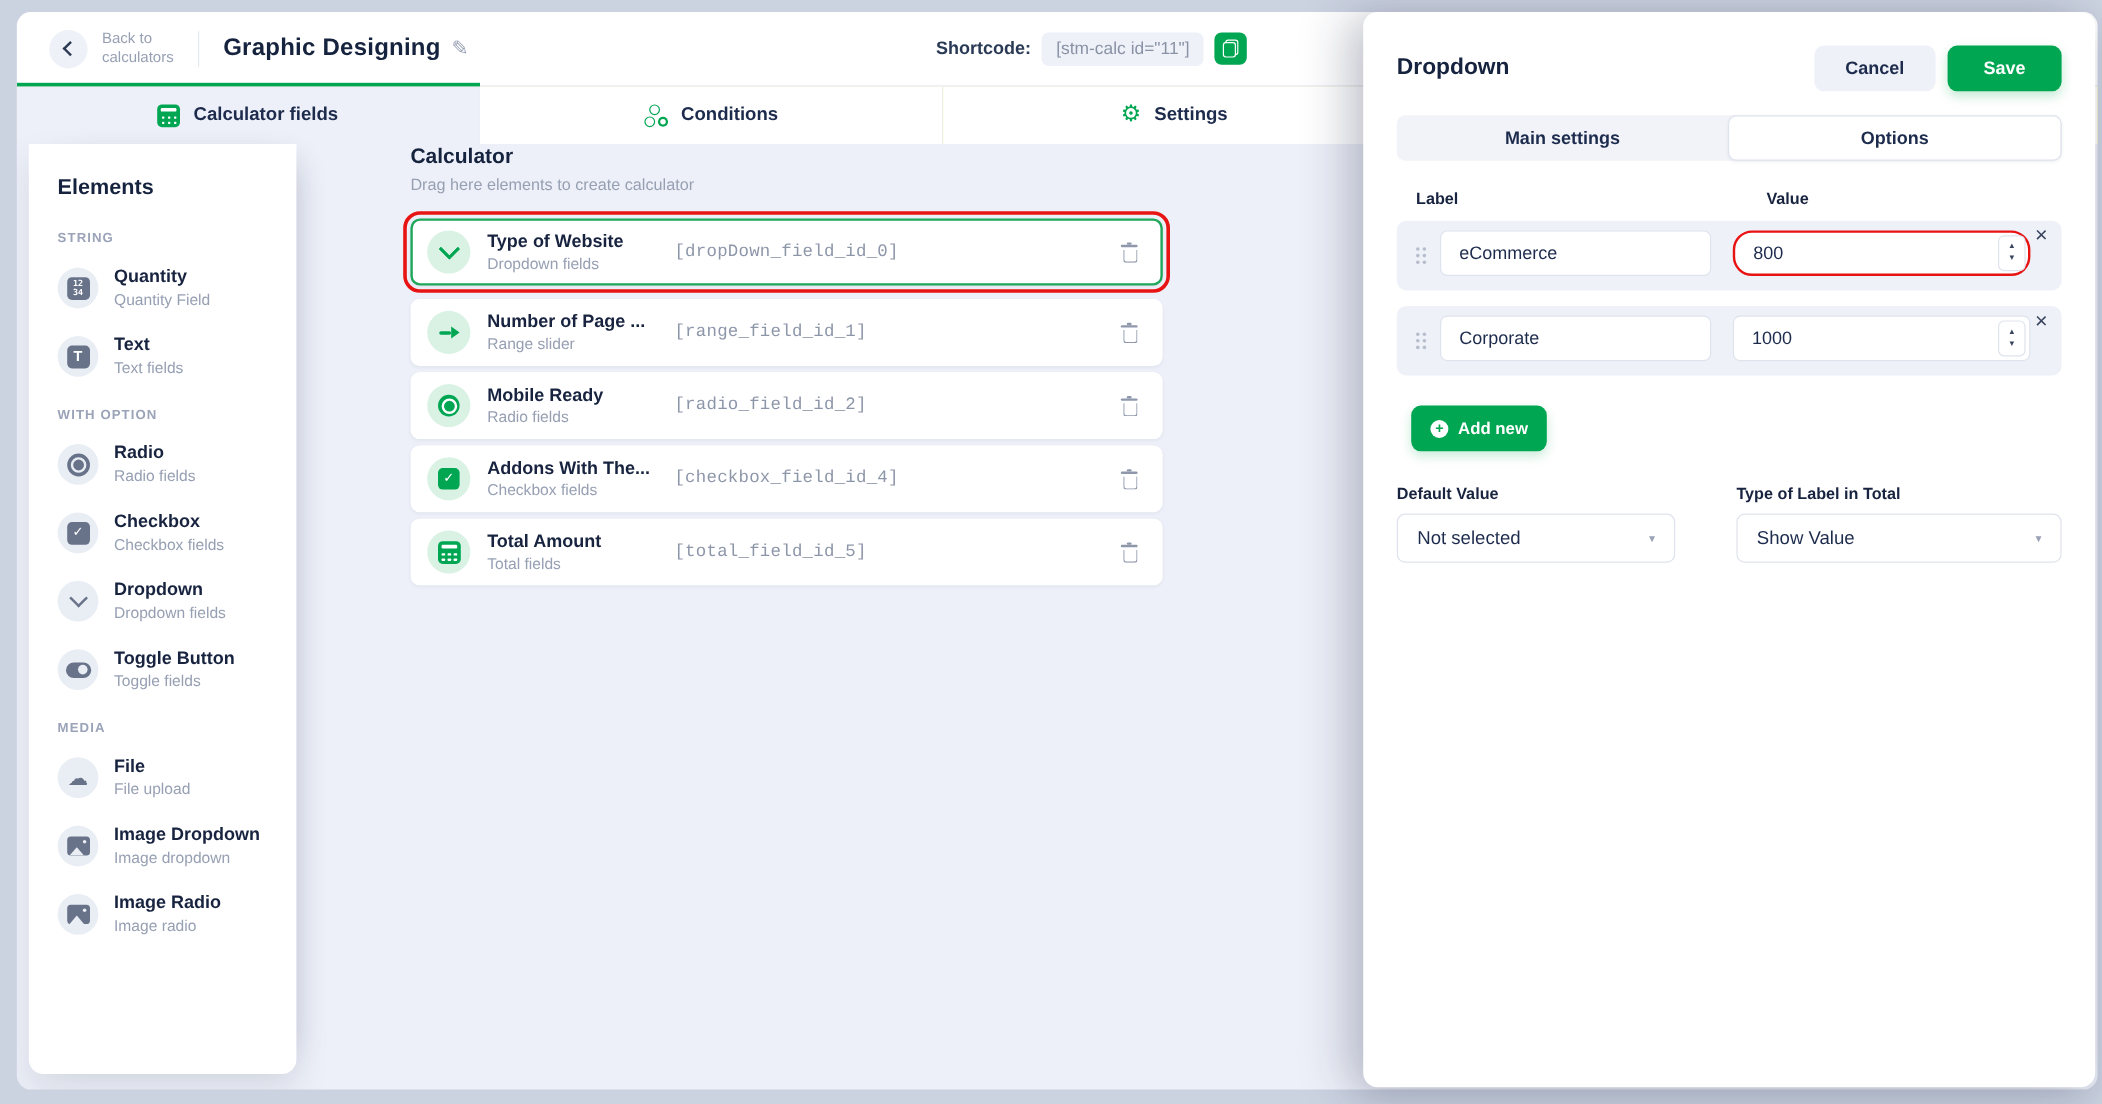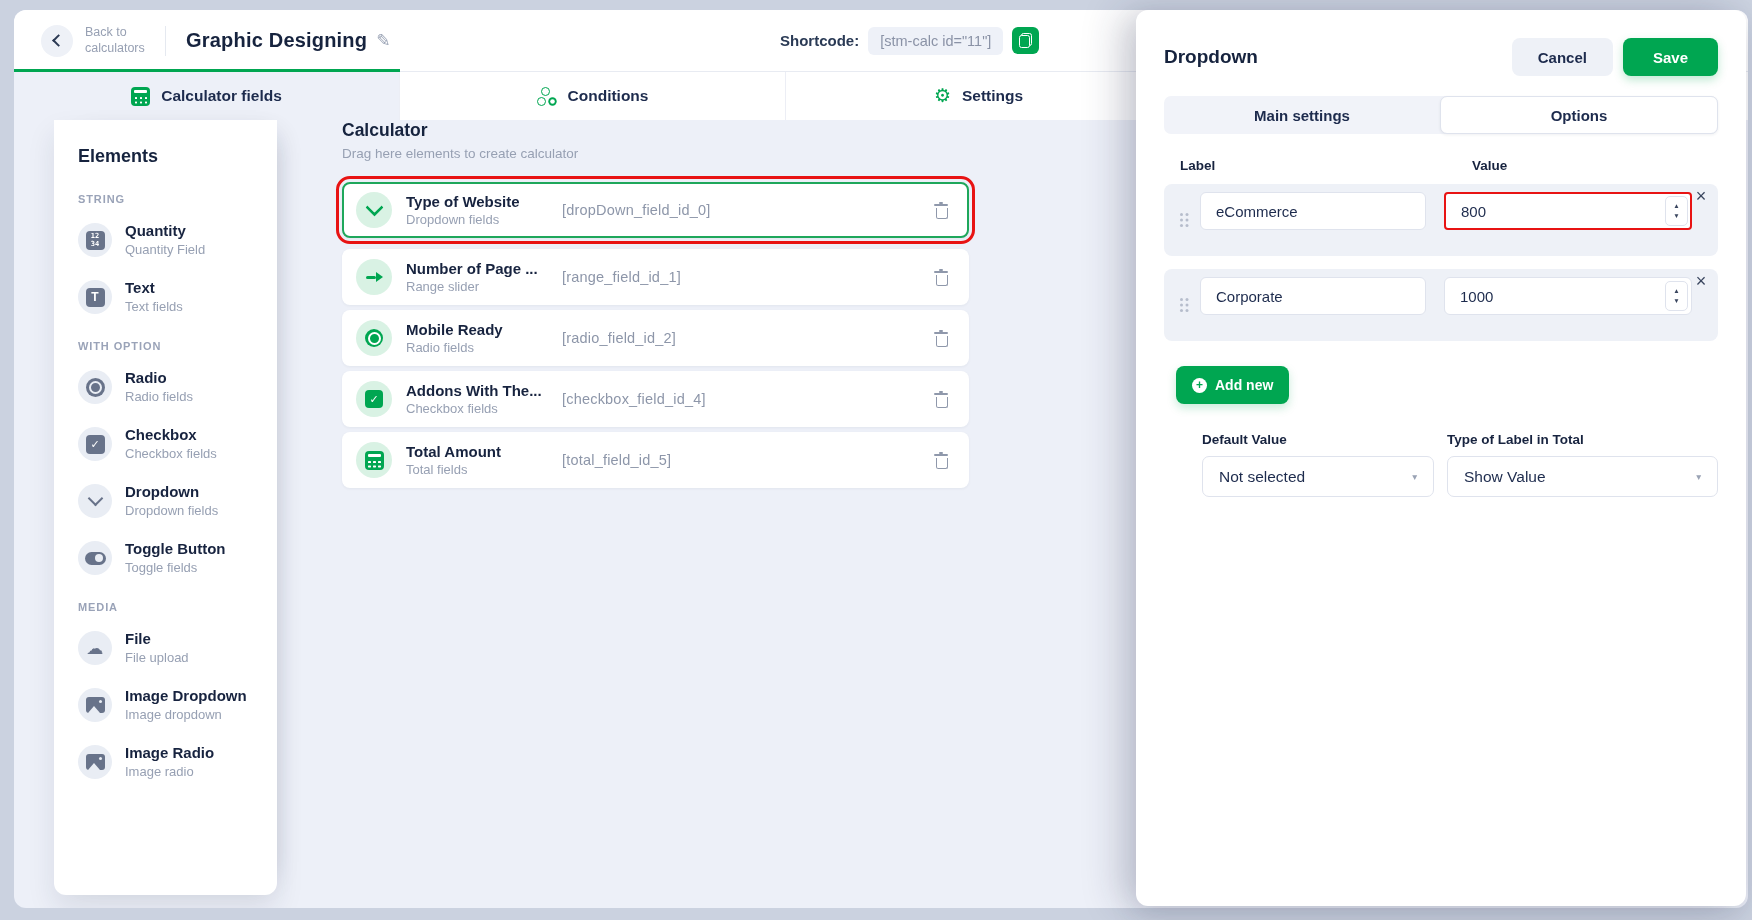--- a/index.html
+++ b/index.html
@@ -56,21 +56,21 @@
   .tabico[data-icon="conditions-icon"]::before { content:""; position:absolute; top:0; left:50%; margin-left:-5.3px;
     width:7px; height:7px; border:1.8px solid #00a651; border-radius:50%; }
   .tabico[data-icon="conditions-icon"]::after { content:""; position:absolute; bottom:0; left:0;
     width:7px; height:7px; border:1.8px solid #00a651; border-radius:50%;
     box-shadow:11px 0 0 -2.2px #fff, 11px 0 0 -0.3px #00a651; }
   .tabico[data-icon="gear-icon"]::before { content:"\2699"; font-size:19px; line-height:1; color:#00a651; }
 
   
   .sidebar { position:absolute; left:10px; top:110px; width:223px; height:775px; background:#fff;
     border-radius:0 0 12px 12px; box-shadow:0 14px 28px rgba(25,35,65,.10), 12px 0 26px -20px rgba(25,35,65,.25);
-    padding:0 18px 0 24px; overflow:hidden;margin-left:30px; }
+    padding:0 18px 0 24px; overflow:hidden; }
   .sb-title { font-size:18px; font-weight:800; color:#16233e; margin-top:26px; }
   .sec-label { font-size:11px; font-weight:700; letter-spacing:.9px; color:#9aa3b8; margin:26px 0 18px; }
   .s-item { display:flex; align-items:center; gap:13px; height:34px; margin-bottom:23px; cursor:grab; }
   .s-name { font-size:15px; font-weight:700; color:#17233f; display:block; line-height:1.1; }
   .s-desc { font-size:13px; color:#97a0b3; display:block; margin-top:2px; }
   .s-icon { width:34px; height:34px; border-radius:50%; background:#e9edf4; flex:none;
     display:flex; align-items:center; justify-content:center; position:relative; }
   .s-icon .g { position:relative; display:flex; align-items:center; justify-content:center; }
   .s-icon[data-icon="numbers-icon"] .g { width:19px; height:19px; background:#68738a; border-radius:4px; }
   .s-icon[data-icon="numbers-icon"] .g::before { content:"12\A 34"; white-space:pre; text-align:center;
@@ -116,21 +116,21 @@
   .f-icon[data-icon="radio-icon"] .g::after { content:""; position:absolute; inset:2.5px;
     border:2.6px solid #fff; border-radius:50%; }
   .f-icon[data-icon="code-icon"] .g::before { content:"</>"; font:800 10px/1 "DejaVu Sans",sans-serif;
     color:#00a651; letter-spacing:-.5px; }
   .f-icon[data-icon="checkbox-icon"] .g { width:18px; height:18px; background:#00a651; border-radius:4px; }
   .f-icon[data-icon="checkbox-icon"] .g::before { content:"\2713"; color:#fff; font-size:11px; font-weight:700; line-height:1; }
   .f-titles { position:absolute; left:62px; top:50%; transform:translateY(-50%); }
   .f-name { display:block; font-size:15px; font-weight:700; color:#17233f; line-height:1.15; }
   .f-type { display:block; font-size:13px; color:#97a0b3; margin-top:2px; }
   .f-sc { position:absolute; left:218px; top:50%; transform:translateY(-50%);
-    font-size:14.5px; color:#8d96a9; letter-spacing:.2px; }
+    font-size:14.5px; color:#8d96a9; letter-spacing:.2px;font-family:Liberation Mono, monospace; }
   .trash { position:absolute; right:18px; top:50%; transform:translateY(-50%);
     width:16px; height:16px; cursor:pointer; }
   .trash b { position:absolute; top:0; left:6px; width:4px; height:2px; background:#8f98ab; border-radius:1px; }
   .trash::before { content:""; position:absolute; top:2px; left:1px; width:14px; height:2px;
     background:#8f98ab; border-radius:1px; }
   .trash::after { content:""; position:absolute; top:5.5px; left:3px; width:10px; height:10px;
     border:1.6px solid #8f98ab; border-top-width:0; border-radius:0 0 2.5px 2.5px; }
 
   
   .panel { position:absolute; left:1136px; top:10px; width:610px; height:896px; background:#fff;
@@ -144,45 +144,45 @@
   .btn-save { height:38px; padding:0 30px; background:#00a651; border-radius:8px;
     font-size:15px; font-weight:700; color:#fff; box-shadow:0 4px 10px rgba(0,166,81,.25); }
   .seg { display:flex; background:#f1f3f9; border-radius:7px; margin-top:20px; height:38px; }
   .seg-btn { flex:1; display:flex; align-items:center; justify-content:center;
     font-size:15px; font-weight:600; color:#1d2b4d; border-radius:7px; }
   .seg-btn.active { background:#fff; border:1px solid #dfe3ed; box-shadow:0 1px 3px rgba(30,40,70,.07);text-align:center; }
   .cols { position:relative; height:18px; margin-top:24px; }
   .cols span { position:absolute; font-size:13.5px; font-weight:700; color:#17233f; }
   .col-label { left:16px; } .col-value { left:308px; }
   .opt-rows { margin-top:8px; }
-  .opt-row { position:relative; height:72px; background:#eef1f7; border-radius:8px; margin-bottom:13px; }
+  .opt-row { position:relative; height:58px; background:#eef1f7; border-radius:8px; margin-bottom:13px; }
   .drag { position:absolute; left:16px; top:50%; margin-top:-7px; width:8px; height:14px; cursor:grab; }
   .drag::before { content:""; display:block; width:3px; height:3px; border-radius:50%; background:#b6bdcc;
     box-shadow:5.5px 0 0 #b6bdcc, 0 5.5px 0 #b6bdcc, 5.5px 5.5px 0 #b6bdcc, 0 11px 0 #b6bdcc, 5.5px 11px 0 #b6bdcc; }
   .opt-label { position:absolute; left:36px; top:8px; width:226px; height:38px; background:#fff;
     border:1px solid #dfe3ed; border-radius:6px; padding:0 15px; font-size:15px; color:#1d2b4d; }
   .val-wrap { position:absolute; left:280px; top:8px; width:248px; height:38px; display:block; }
   .opt-value { width:100%; height:100%; background:#fff; border:1px solid #dfe3ed; border-radius:6px;
     padding:0 32px 0 15px; font-size:15px; color:#1d2b4d; }
-  .val-wrap.alert .opt-value { border:2px solid #e81313; border-radius:4px; }
+  .val-wrap.alert .opt-value { border:2px solid #e81313; border-radius:16px; }
   .spin { position:absolute; right:4px; top:4px; bottom:4px; width:23px; background:#fff;
     border:1px solid #dfe3ed; border-radius:5px; display:flex; flex-direction:column;
     align-items:center; justify-content:center; gap:4px; }
   .sp-up::before { content:"\25B2"; } .sp-dn::before { content:"\25BC"; }
   .sp-up,.sp-dn { font-size:6.5px; color:#39455e; line-height:1; cursor:pointer; }
   .x-btn { position:absolute; right:6px; top:1px; width:22px; height:22px;
     font-size:18px; color:#39455e; line-height:22px; text-align:center; }
   .x-btn::before { content:"\00D7"; }
   .add-btn { display:inline-flex; align-items:center; gap:8px; height:38px; padding:0 16px;
     background:#00a651; border-radius:8px; color:#fff; font-size:14px; font-weight:700; margin-top:12px;
     box-shadow:0 4px 10px rgba(0,166,81,.22);margin-left:12px; }
   .plus-ic { width:15px; height:15px; border-radius:50%; background:#fff; color:#00a651;
     font-size:12px; font-weight:800; line-height:15px; text-align:center; display:inline-block; }
   .plus-ic::before { content:"+"; }
-  .sel-row { display:flex; margin-top:28px;margin-left:38px; }
+  .sel-row { display:flex; margin-top:28px; }
   .sel-col1 { width:232px; } .sel-col2 { width:271px; margin-left:auto; }
   .sel-label { font-size:13.5px; font-weight:700; color:#17233f; margin-bottom:9px; }
   .select { position:relative; height:41px; background:#fff; border:1px solid #dfe3ed; border-radius:7px;
     display:flex; align-items:center; padding:0 16px; font-size:15.5px; color:#1d2b4d; cursor:pointer; }
   .caret { position:absolute; right:14px; top:50%; transform:translateY(-50%);
     font-size:8.5px; color:#9aa3b5; }
   .caret::before { content:"\25BC"; }
 </style>
 </head>
 <body>

